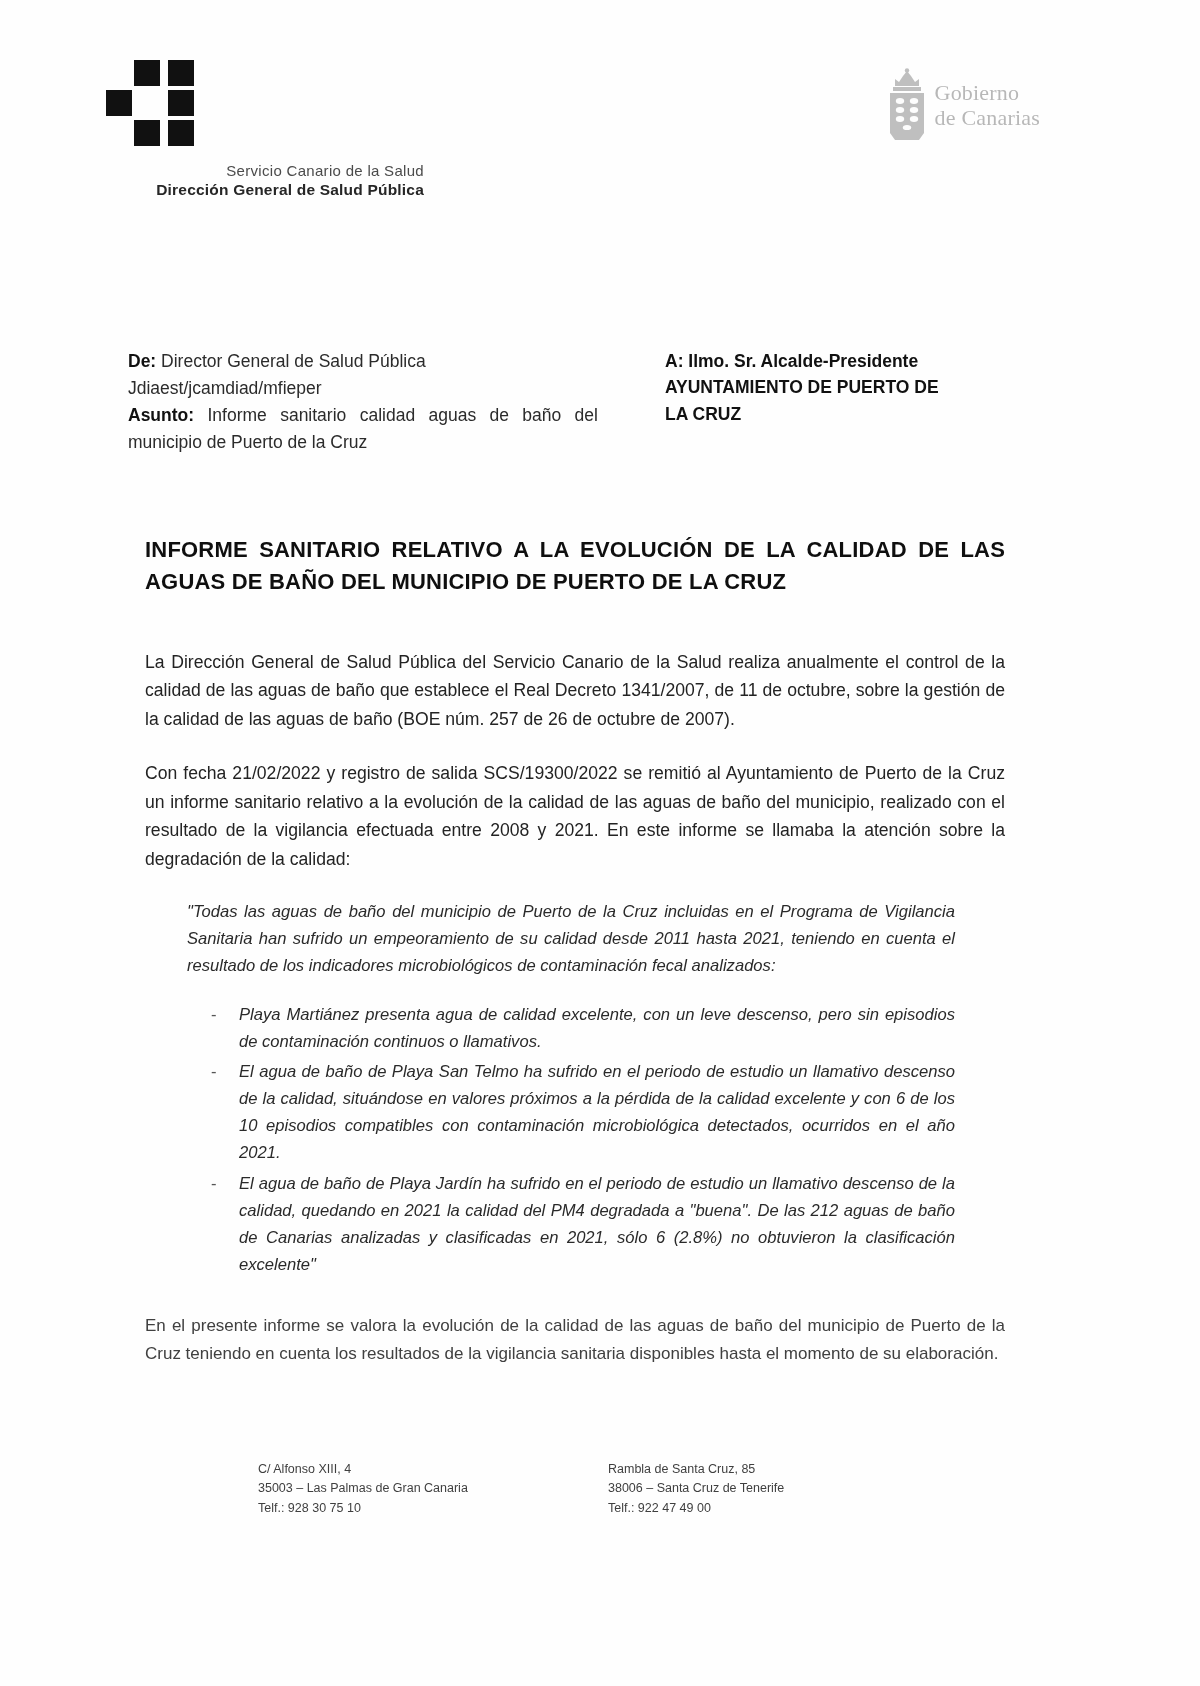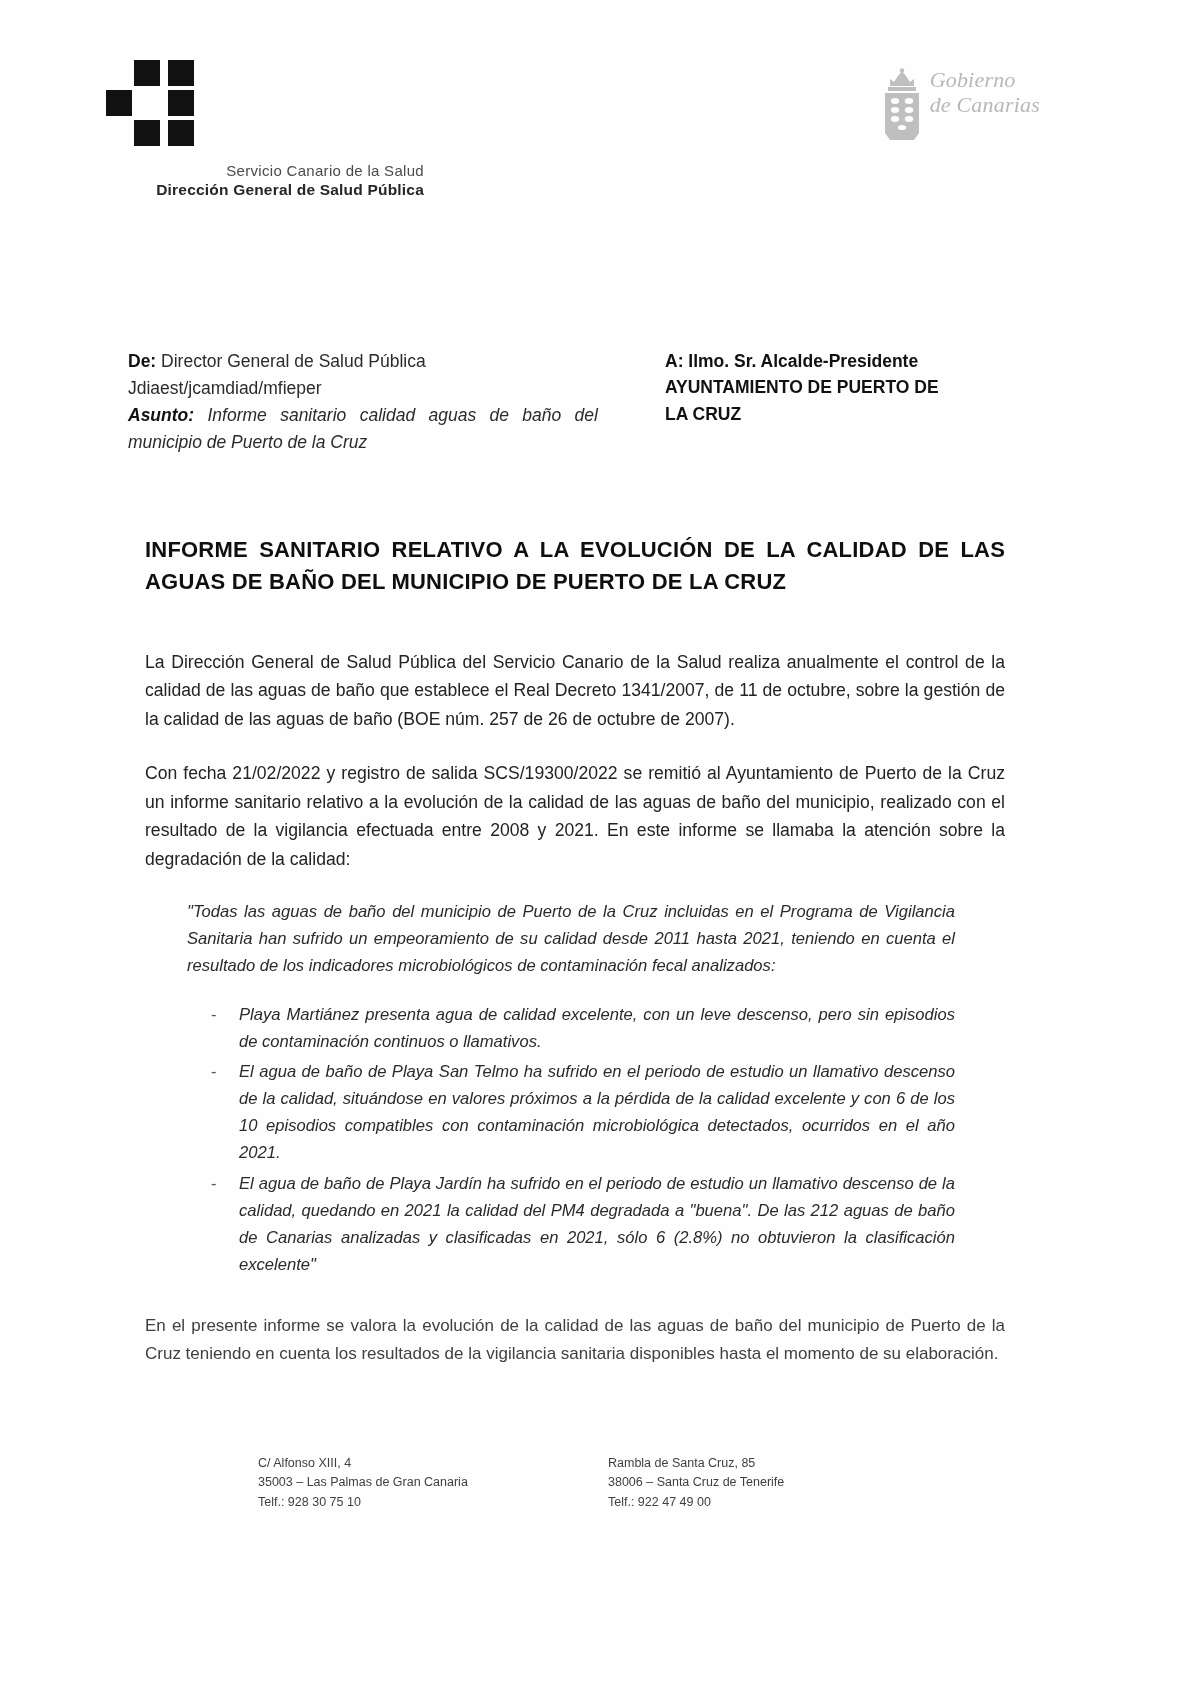--- a/index.html
+++ b/index.html
@@ -75,23 +75,22 @@
     color: #262626;
     white-space: nowrap;
     margin-left: 28px;
   }
 
   .gob-logo {
     position: absolute;
     right: 160px;
     top: 68px;
     display: flex;
-    align-items: flex-start;
+    align-items: center;
     opacity: 0.62;
-    font-style: italic;
   }
   .gob-shield {
     width: 56px;
     height: 76px;
     position: relative;
   }
   .gob-text {
     line-height: 1.12;
     color: #8d8d8d;
   }
@@ -116,21 +115,21 @@
   .meta-left {
     position: absolute;
     left: 128px;
     top: 0;
     width: 470px;
     font-size: 17.5px;
     line-height: 1.55;
     color: #2b2b2b;
   }
   .meta-left .lbl { font-weight: bold; color: #111; text-align: center; }
-  .meta-left .just { text-align: justify; font-style: italic; }
+  .meta-left .just { text-align: justify; }
   .meta-right {
     position: absolute;
     left: 665px;
     top: 0;
     width: 370px;
     font-size: 17.5px;
     line-height: 1.5;
     font-weight: bold;
     color: #111;
   }
@@ -206,21 +205,21 @@
     position: absolute;
     left: 0;
     top: 1448px;
     width: 1200px;
     font-size: 12.5px;
     line-height: 1.55;
     color: #3f3f3f;
   }
   .footer .addr {
     position: absolute;
-    top: 6px;
+    top: 12px;
   }
   .footer .addr-left  { left: 258px; }
   .footer .addr-right { left: 608px; }
 </style>
 </head>
 <body>
 
 <div class="page">
 
   <div class="header">

